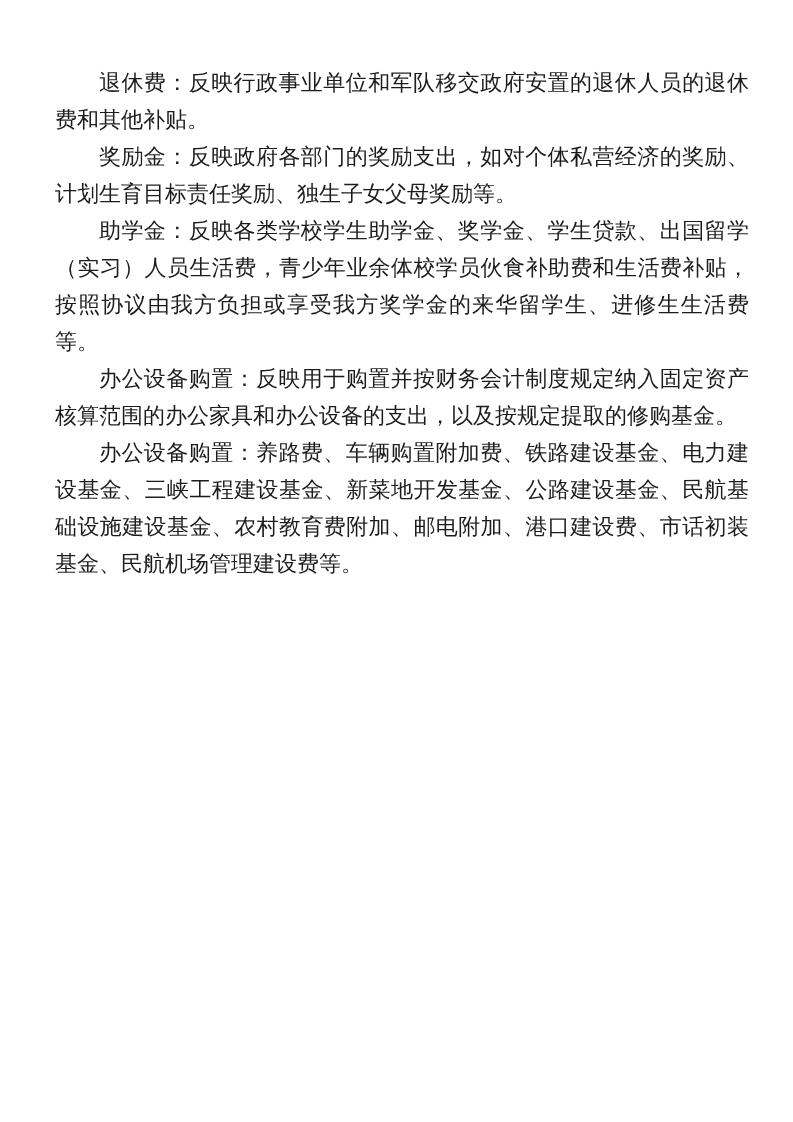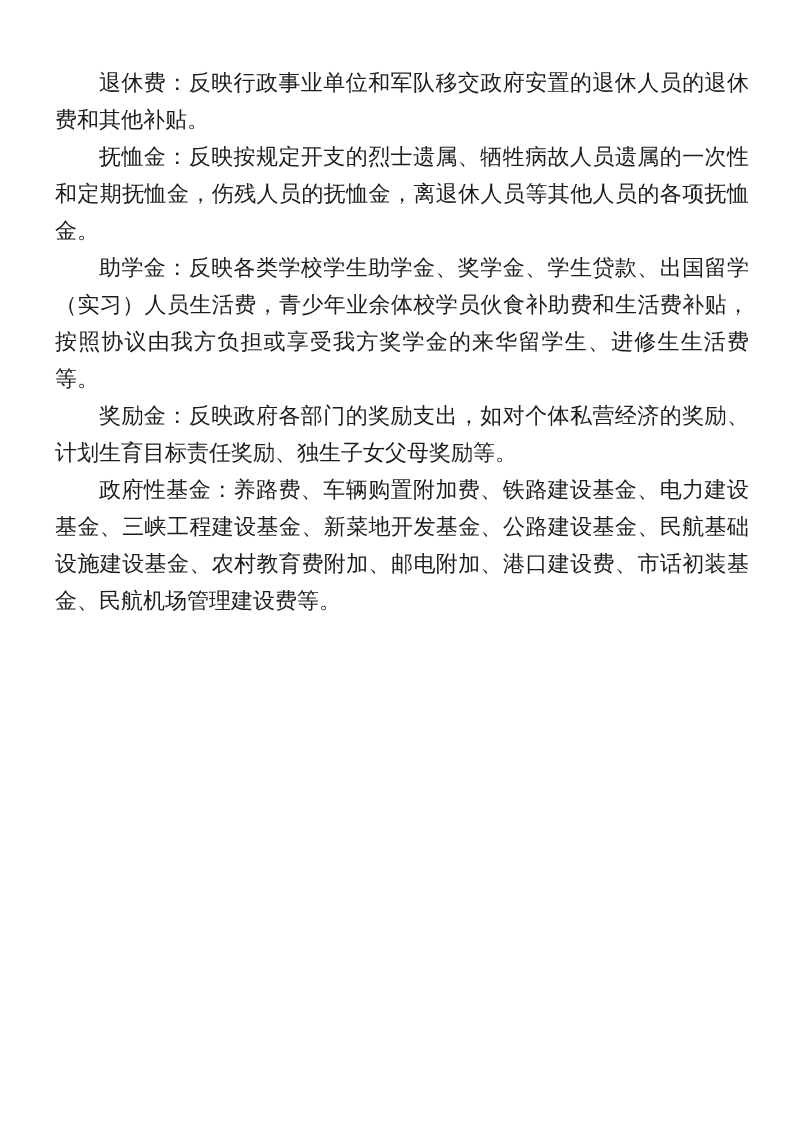--- a/index.html
+++ b/index.html
@@ -27,18 +27,18 @@
     word-break: break-all;
     margin: 0;
   }
 </style>
 </head>
 <body>
 
 <div class="page">
   <div class="doc-body">
     <p>退休费：反映行政事业单位和军队移交政府安置的退休人员的退休费和其他补贴。</p>
-    <p>抚恤金：反映按规定开支的烈士遗属、牺牲病故人员遗属的一次性和定期抚恤金，伤残人员的抚恤金，离退休人员等其他人员的各项抚恤金。</p>
+    <p>奖励金：反映政府各部门的奖励支出，如对个体私营经济的奖励、计划生育目标责任奖励、独生子女父母奖励等。</p>
     <p>助学金：反映各类学校学生助学金、奖学金、学生贷款、出国留学（实习）人员生活费，青少年业余体校学员伙食补助费和生活费补贴，按照协议由我方负担或享受我方奖学金的来华留学生、进修生生活费等。</p>
-    <p>奖励金：反映政府各部门的奖励支出，如对个体私营经济的奖励、计划生育目标责任奖励、独生子女父母奖励等。</p>
-    <p>政府性基金：养路费、车辆购置附加费、铁路建设基金、电力建设基金、三峡工程建设基金、新菜地开发基金、公路建设基金、民航基础设施建设基金、农村教育费附加、邮电附加、港口建设费、市话初装基金、民航机场管理建设费等。</p>
+    <p>办公设备购置：反映用于购置并按财务会计制度规定纳入固定资产核算范围的办公家具和办公设备的支出，以及按规定提取的修购基金。</p>
+    <p>办公设备购置：养路费、车辆购置附加费、铁路建设基金、电力建设基金、三峡工程建设基金、新菜地开发基金、公路建设基金、民航基础设施建设基金、农村教育费附加、邮电附加、港口建设费、市话初装基金、民航机场管理建设费等。</p>
   </div>
 </div>
 
 </body></html>

